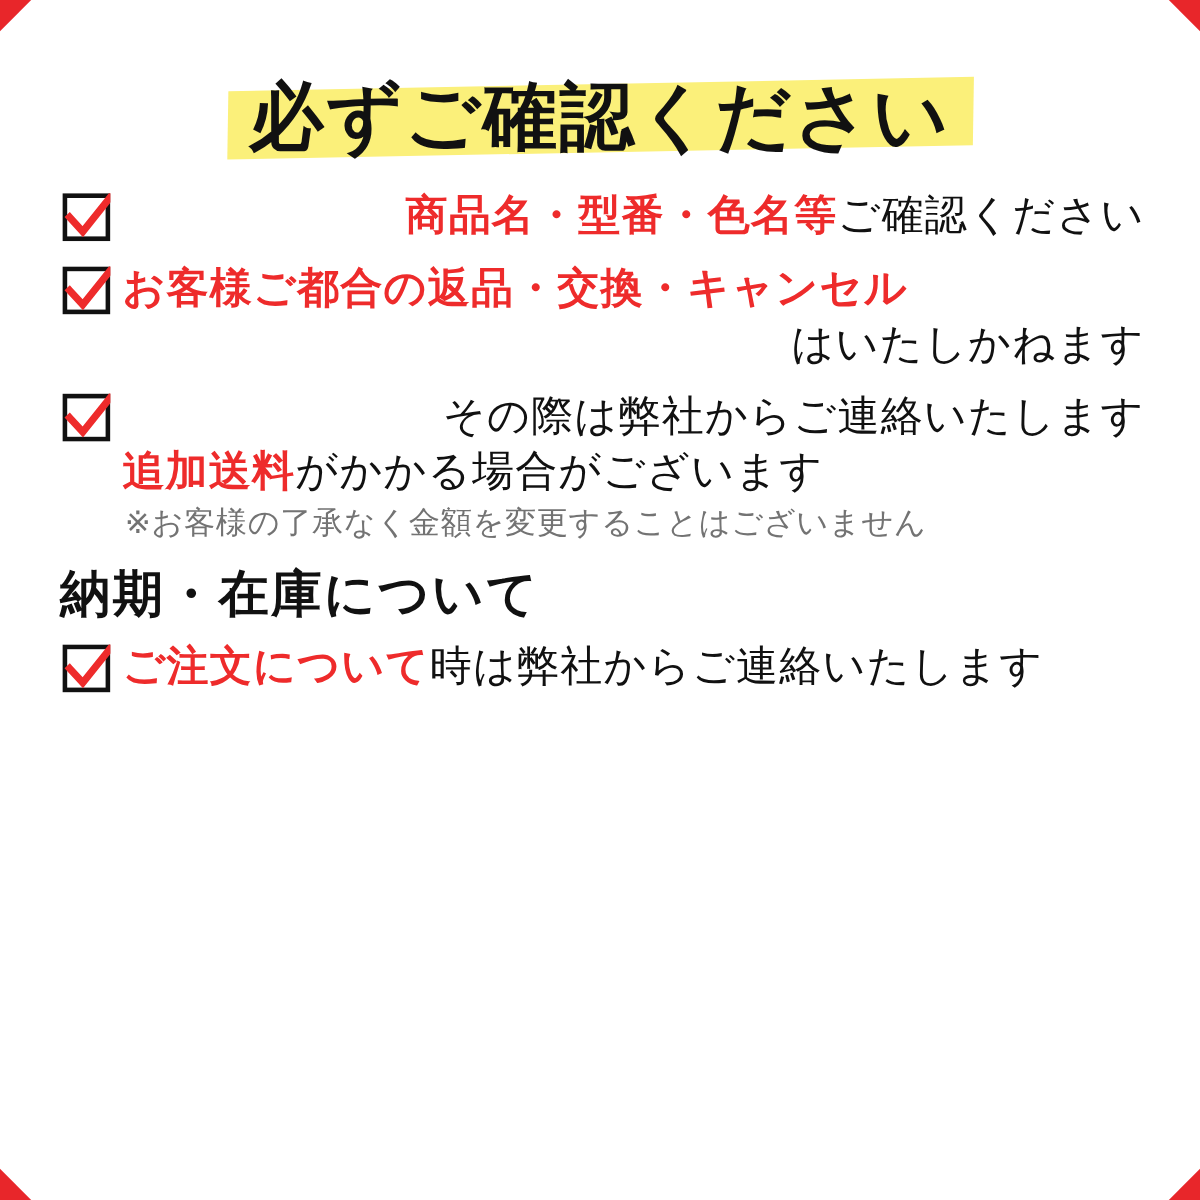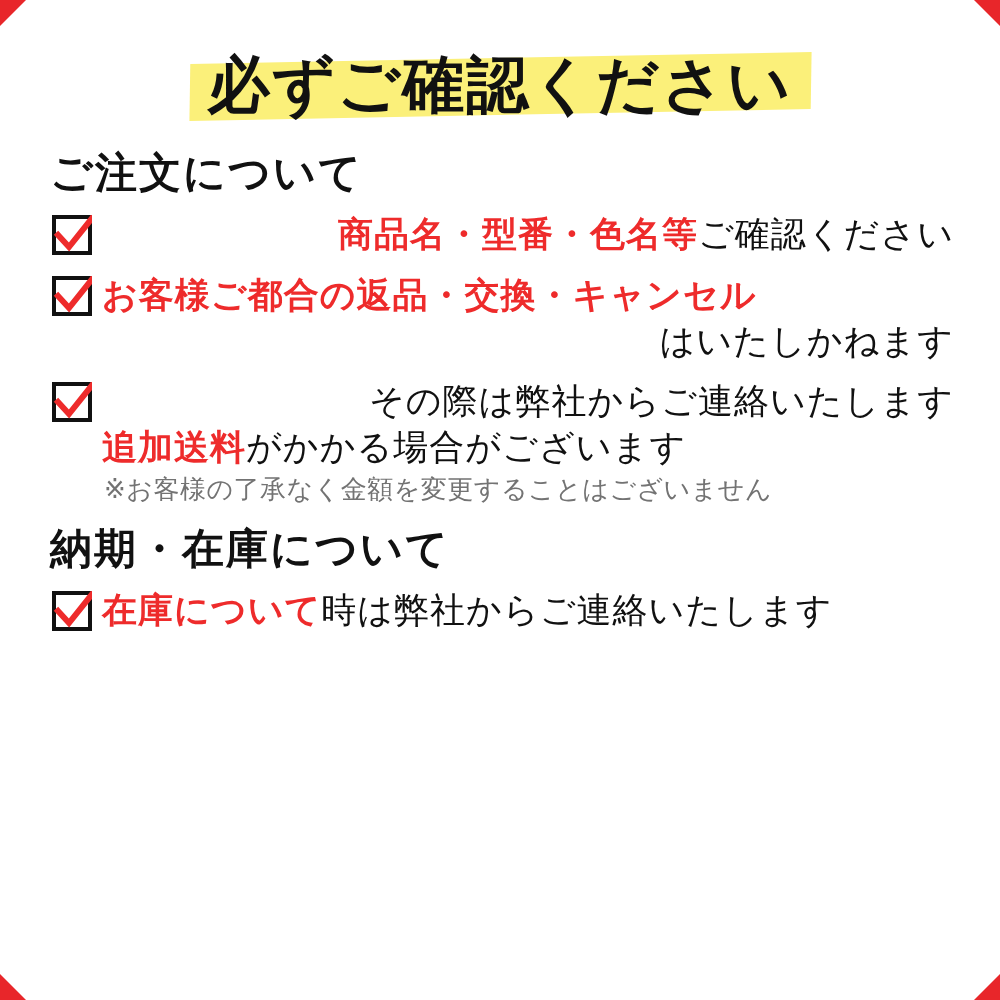--- a/index.html
+++ b/index.html
@@ -44,21 +44,21 @@
     border-right: 26px solid transparent;
   }
   .corner-br {
     bottom: 0; right: 0;
     border-bottom: 26px solid #e8262a;
     border-left: 26px solid transparent;
   }
 
   .content {
     position: absolute;
-    top: 0; left: 0;
+    top: 12px; left: 0;
     width: 1000px;
     height: 888px;
     box-sizing: border-box;
     padding: 40px 46px 0 46px;
   }
 
   
   .title-wrap {
     text-align: center;
     margin: 6px 0 24px 0;
@@ -156,21 +156,20 @@
   <div class="content">
 
     <div class="title-wrap">
       <div class="title">
         <span class="hl"></span>
         <span class="txt">必ずご確認ください</span>
       </div>
     </div>
 
     <div id="sections">
-        <div class="section-heading">ご注文について</div>
         <div class="item">
           <div class="check">
             <svg width="40" height="40" viewBox="0 0 40 40">
               <rect x="2" y="2" width="36" height="36" fill="#ffffff" stroke="#111111" stroke-width="4"></rect>
               <path d="M6 20 L17 32 L41 2" fill="none" stroke="#ee2b2b" stroke-width="6" stroke-linecap="square"></path>
             </svg>
           </div>
           <div class="lines">
             <div class="line indent"><span class="red">商品名・型番・色名等</span><span class="black">ご確認ください</span></div>
           </div>
@@ -202,19 +201,19 @@
         </div>
         <div class="section-heading second">納期・在庫について</div>
         <div class="item">
           <div class="check">
             <svg width="40" height="40" viewBox="0 0 40 40">
               <rect x="2" y="2" width="36" height="36" fill="#ffffff" stroke="#111111" stroke-width="4"></rect>
               <path d="M6 20 L17 32 L41 2" fill="none" stroke="#ee2b2b" stroke-width="6" stroke-linecap="square"></path>
             </svg>
           </div>
           <div class="lines">
-            <div class="line"><span class="red">在庫について</span><span class="black">時は弊社からご連絡いたします</span></div>
+            <div class="line"><span class="red">ご注文について</span><span class="black">時は弊社からご連絡いたします</span></div>
           </div>
         </div>
       </div>
 
   </div>
 </div>
 
 </body></html>

